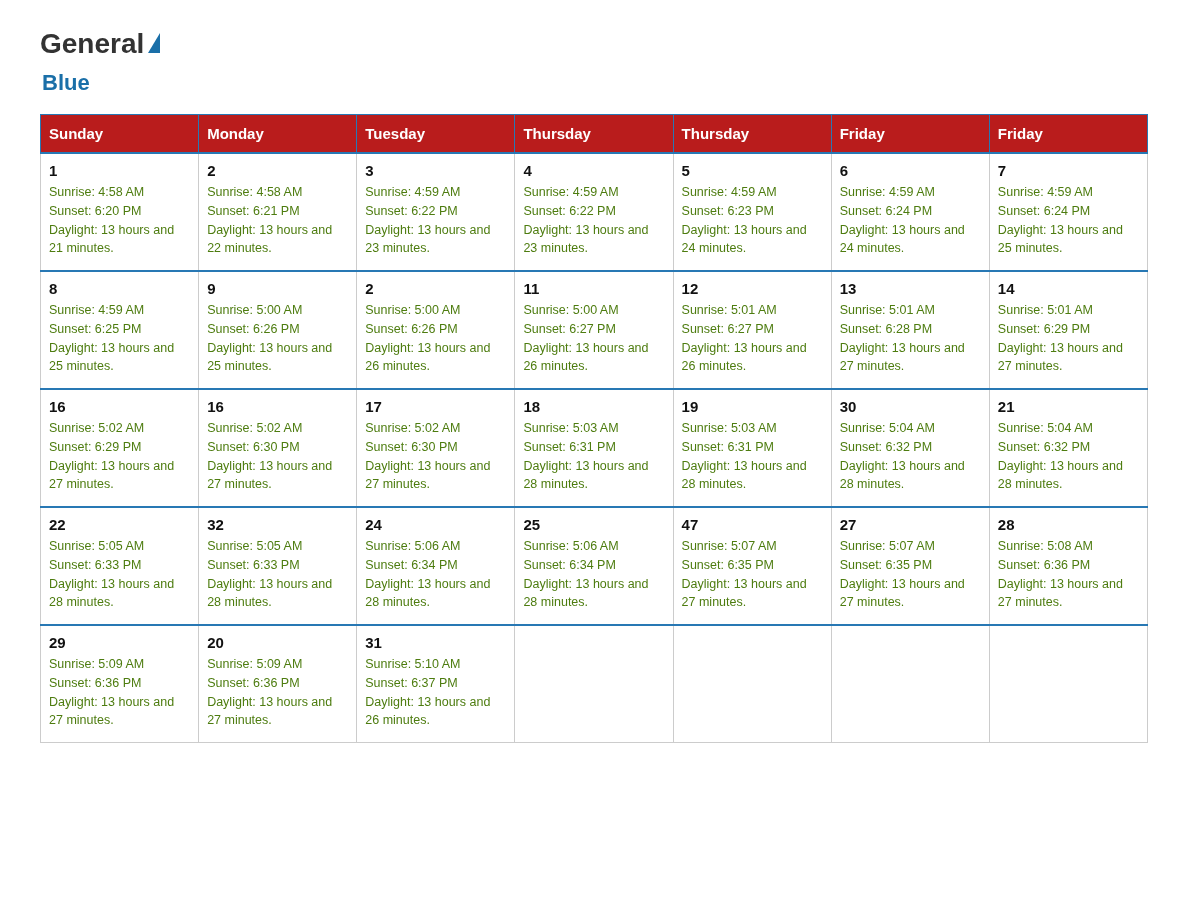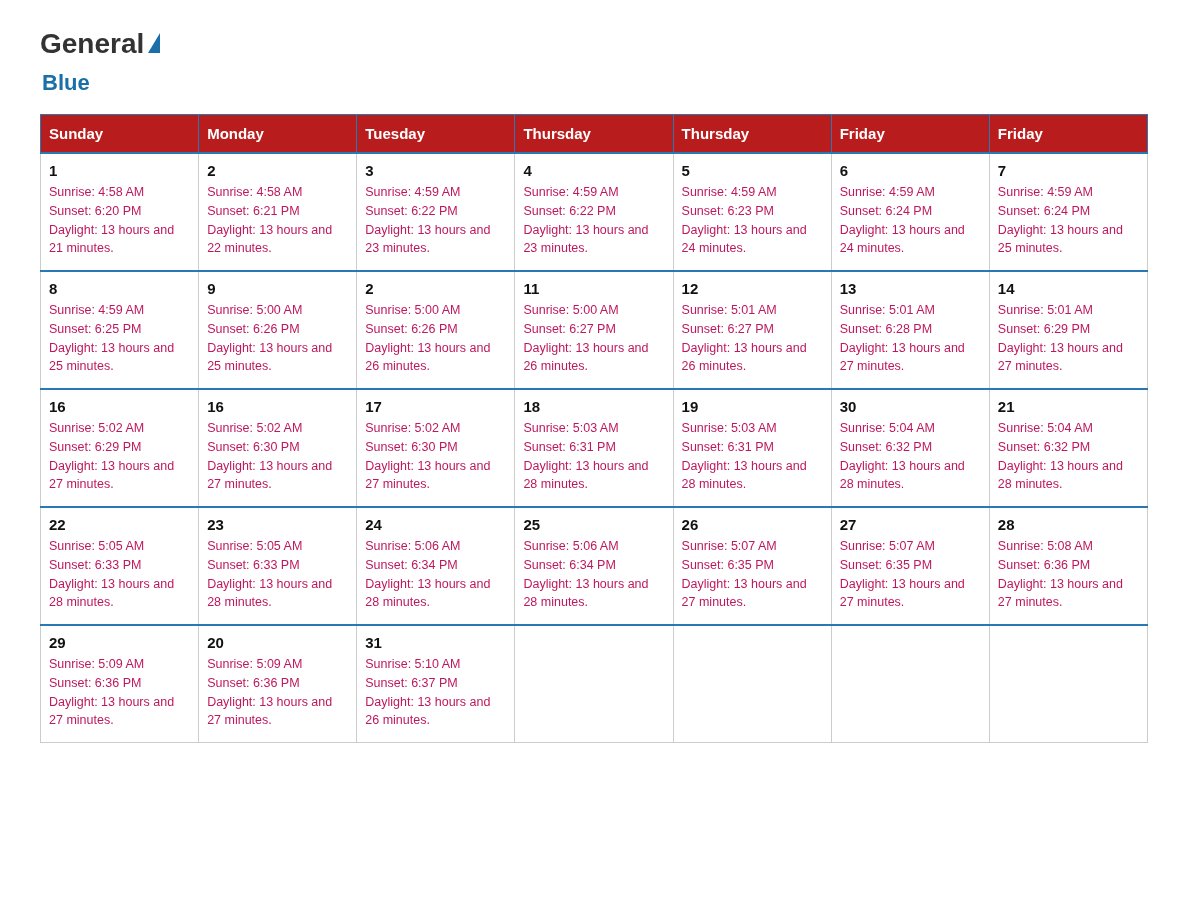--- a/index.html
+++ b/index.html
@@ -91,21 +91,21 @@
     }
     .day-number {
       font-size: 15px;
       font-weight: bold;
       color: #111;
       margin-bottom: 4px;
     }
     .day-info {
       font-size: 12.5px;
       line-height: 1.5;
-      color: #be185d;
+      color: #4d7c0f;
     }
     .empty-cell {
       background: #fff;
     }
   </style>
 </head>
 <body>
 
 <div class="header">
   <div class="logo">
@@ -223,33 +223,33 @@
           <div class="day-number">21</div>
           <div class="day-info">Sunrise: 5:04 AM<br>Sunset: 6:32 PM<br>Daylight: 13 hours and 28 minutes.</div>
         </td>
       </tr>
       <tr>
         <td>
           <div class="day-number">22</div>
           <div class="day-info">Sunrise: 5:05 AM<br>Sunset: 6:33 PM<br>Daylight: 13 hours and 28 minutes.</div>
         </td>
         <td>
-          <div class="day-number">23</div>
+          <div class="day-number">32</div>
           <div class="day-info">Sunrise: 5:05 AM<br>Sunset: 6:33 PM<br>Daylight: 13 hours and 28 minutes.</div>
         </td>
         <td>
           <div class="day-number">24</div>
           <div class="day-info">Sunrise: 5:06 AM<br>Sunset: 6:34 PM<br>Daylight: 13 hours and 28 minutes.</div>
         </td>
         <td>
           <div class="day-number">25</div>
           <div class="day-info">Sunrise: 5:06 AM<br>Sunset: 6:34 PM<br>Daylight: 13 hours and 28 minutes.</div>
         </td>
         <td>
-          <div class="day-number">26</div>
+          <div class="day-number">47</div>
           <div class="day-info">Sunrise: 5:07 AM<br>Sunset: 6:35 PM<br>Daylight: 13 hours and 27 minutes.</div>
         </td>
         <td>
           <div class="day-number">27</div>
           <div class="day-info">Sunrise: 5:07 AM<br>Sunset: 6:35 PM<br>Daylight: 13 hours and 27 minutes.</div>
         </td>
         <td>
           <div class="day-number">28</div>
           <div class="day-info">Sunrise: 5:08 AM<br>Sunset: 6:36 PM<br>Daylight: 13 hours and 27 minutes.</div>
         </td>

